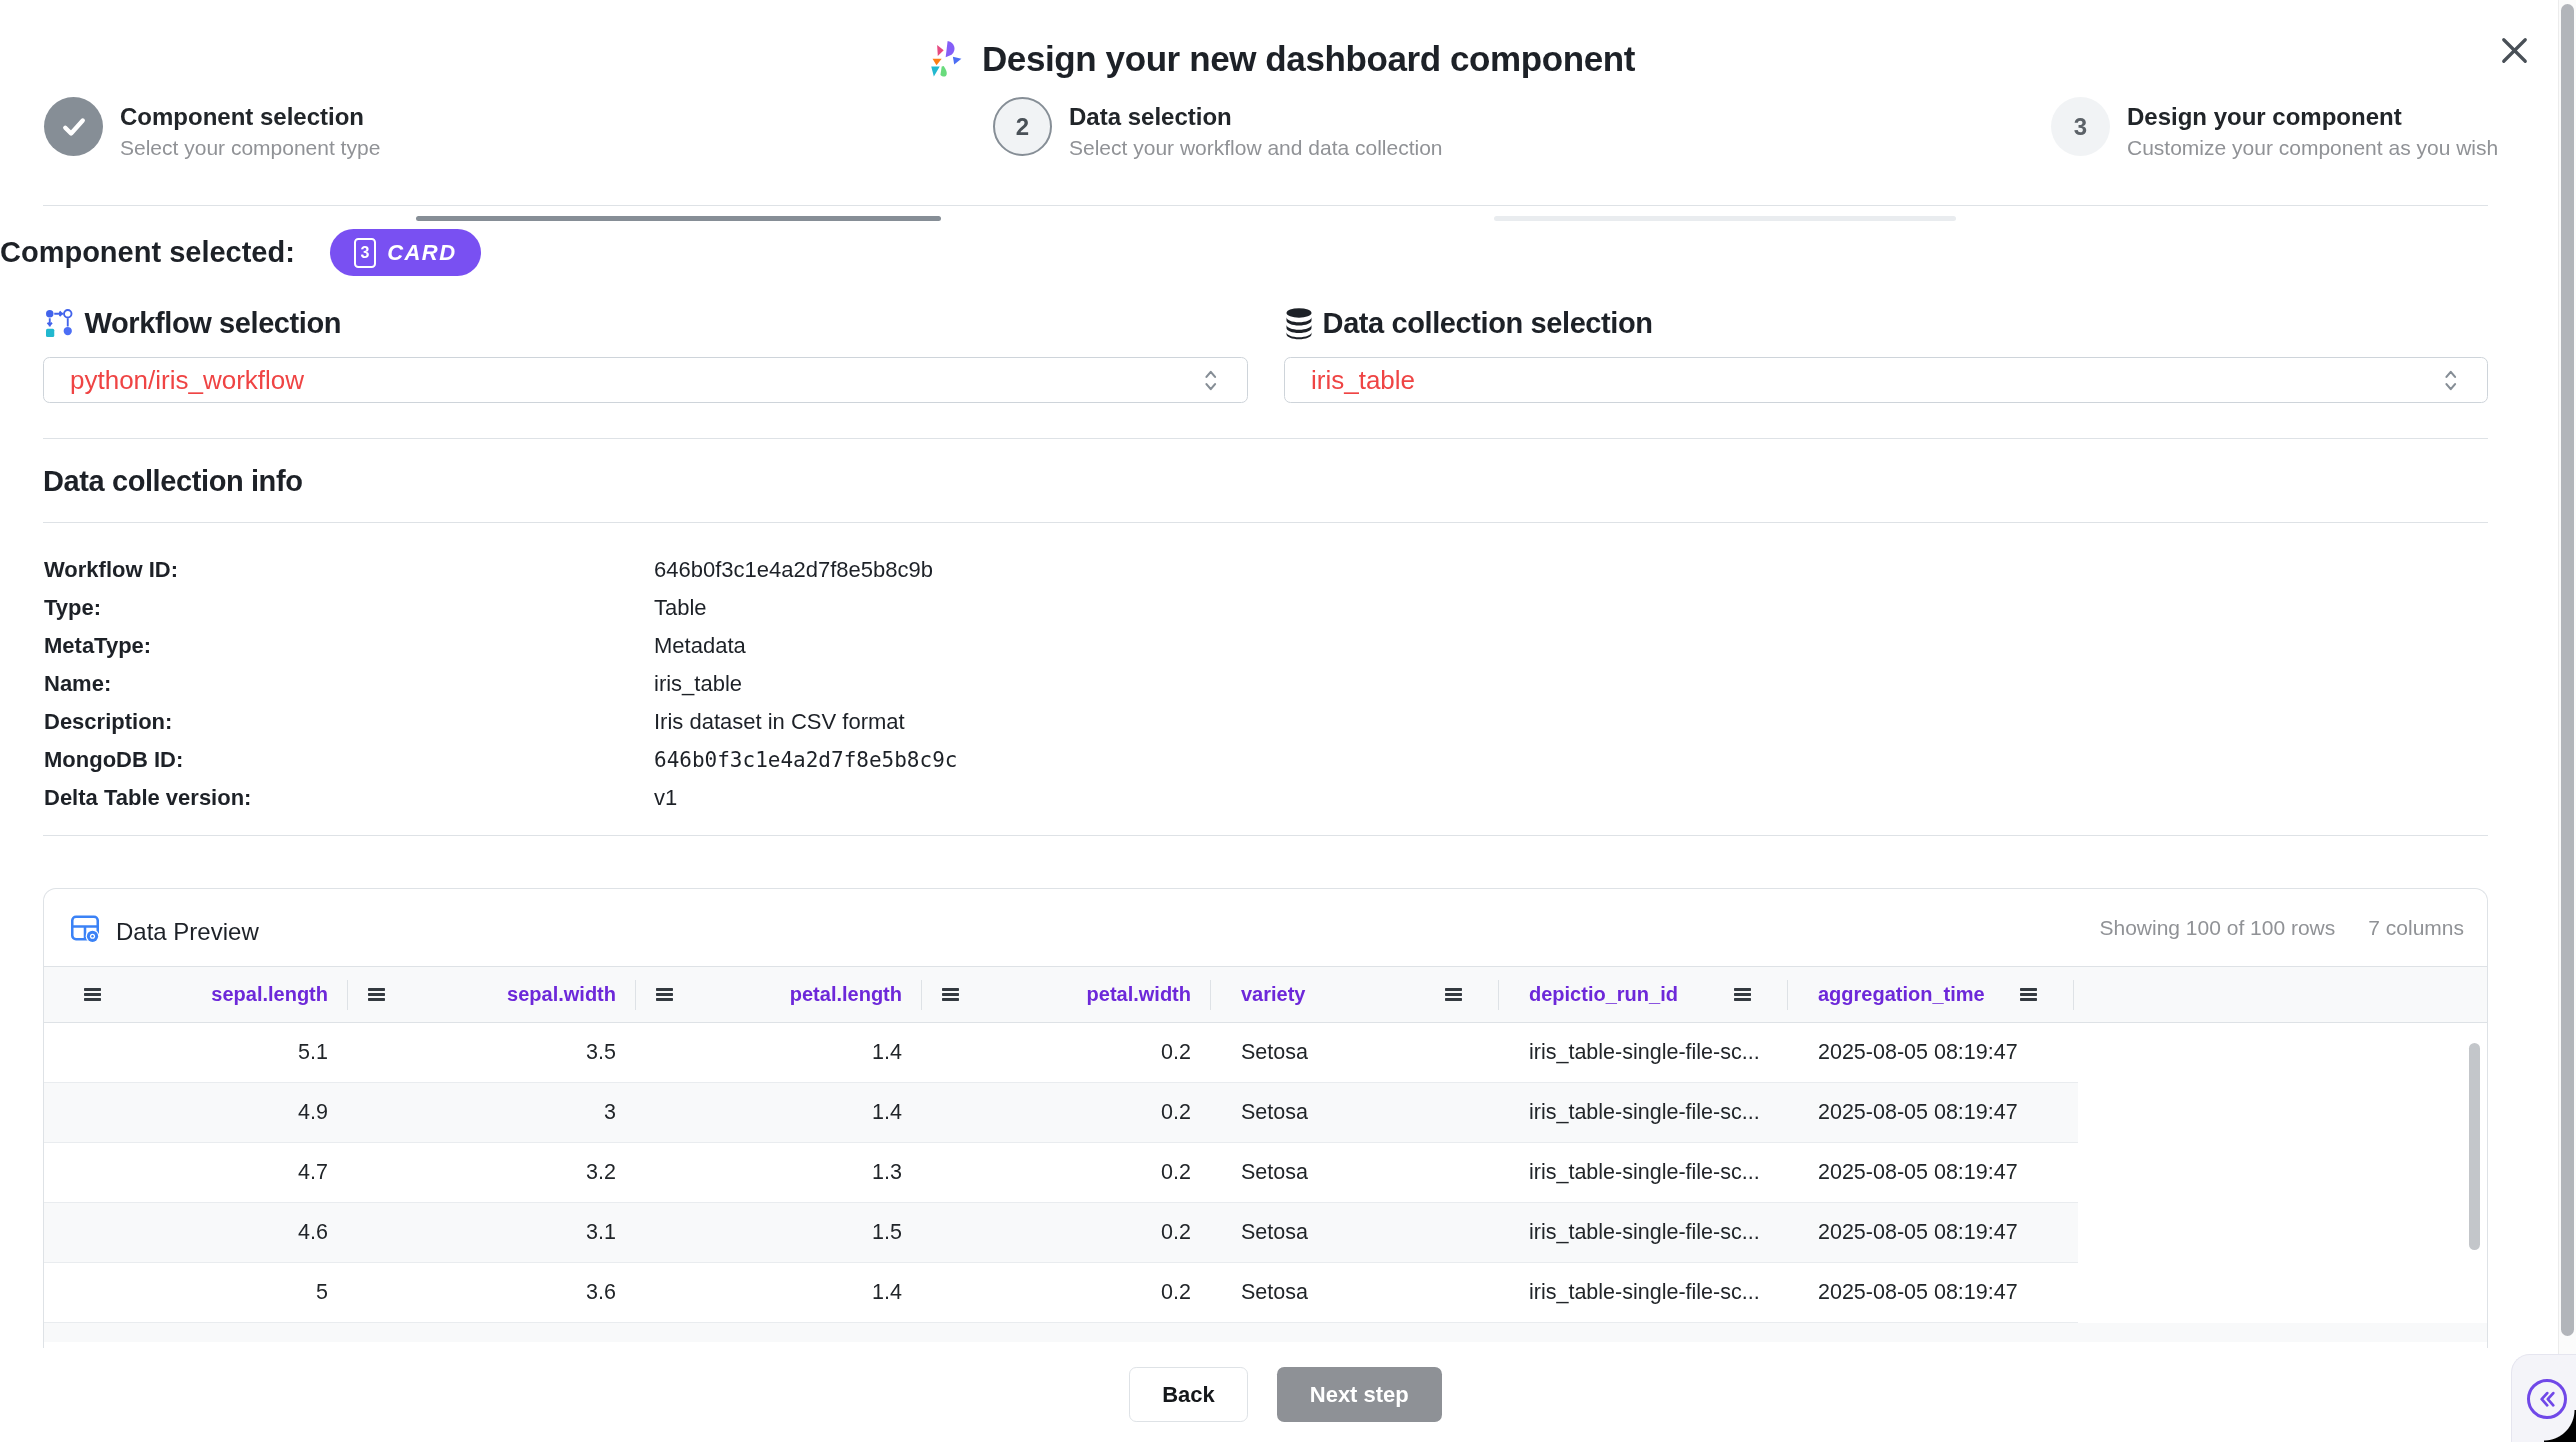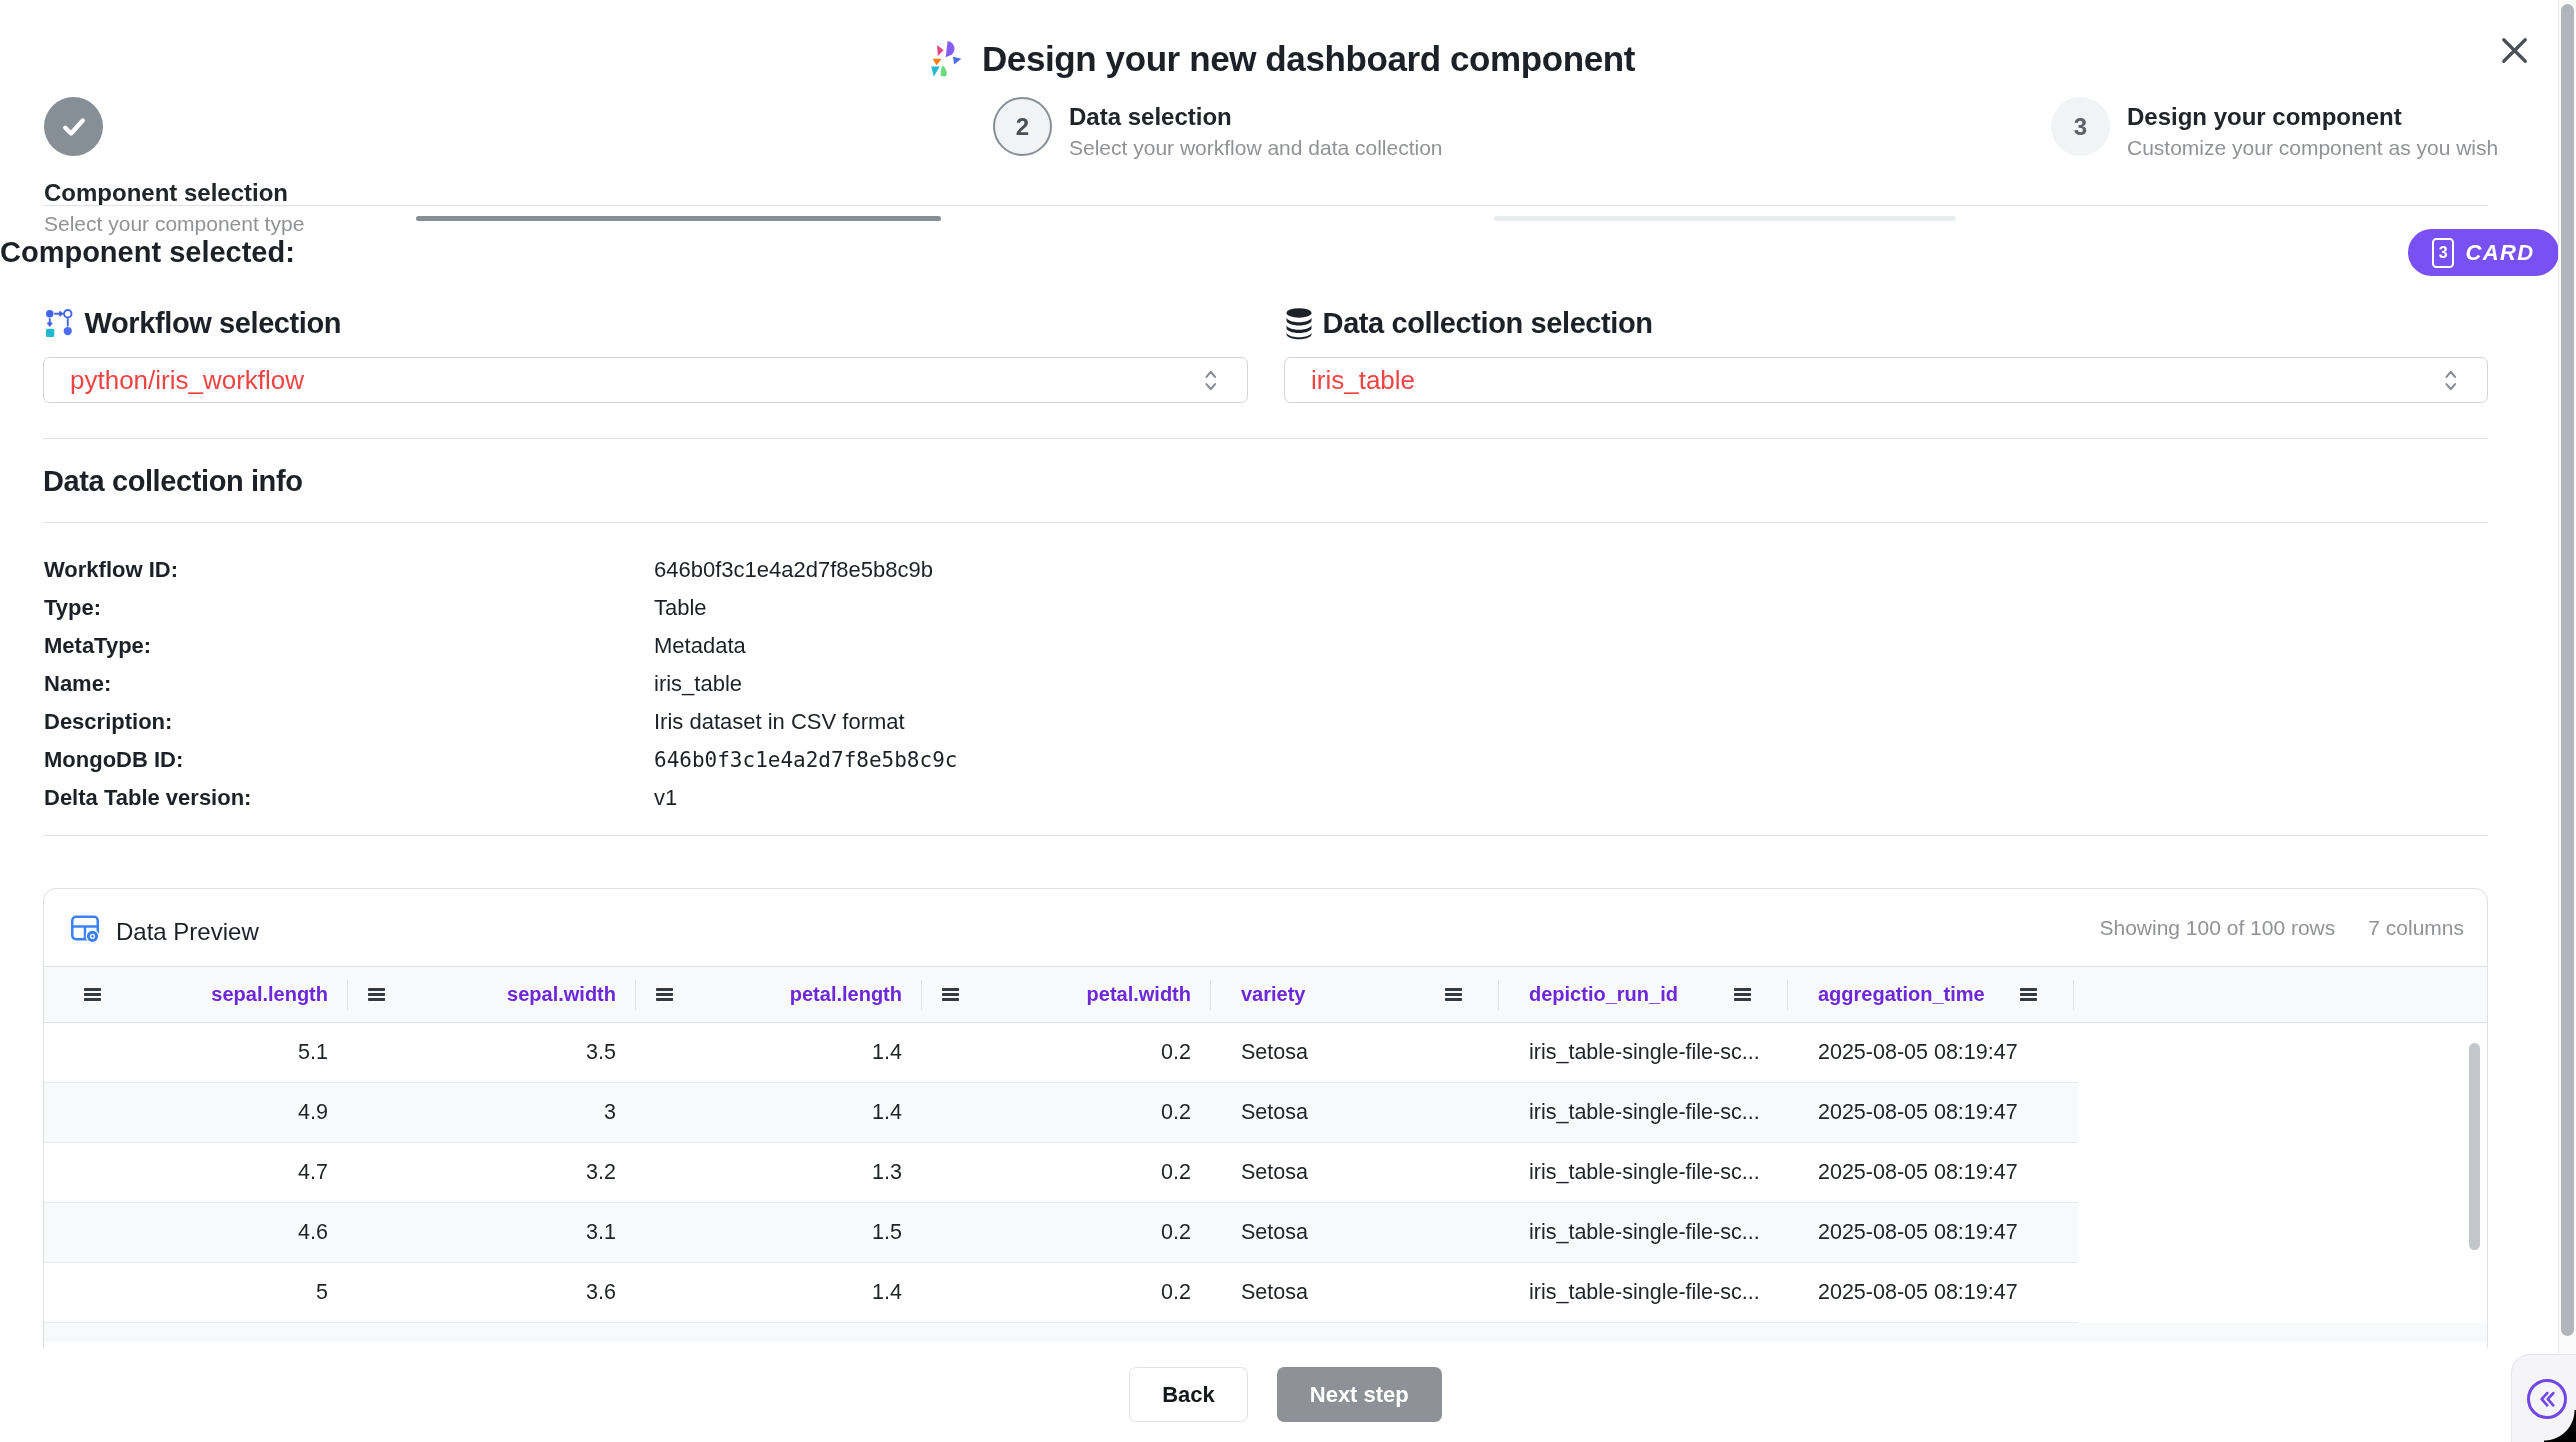--- a/index.html
+++ b/index.html
@@ -23,32 +23,32 @@
     display:flex; align-items:center; justify-content:center; font-size:24px; font-weight:700; }
   .step-circle.done { background:#868e96; }
   .step-circle.active { background:#f1f3f5; border:2.9px solid #868e96; color:#495057; }
   .step-circle.todo { background:#f1f3f5; color:#5c6268; }
   .step-texts { padding-top:4.3px; }
   .step-title { font-size:24px; font-weight:600; color:#212529; line-height:29px; }
   .step-sub { font-size:21px; color:#909296; margin-top:5.7px; }
   .connector { position:absolute; top:123px; height:5px; border-radius:2.9px; }
   .connector.done { background:#868e96; }
   .connector.todo { background:#e9ecef; }
-  .step1 { left:44px; top:4.3px;flex-direction:column; }
+  .step1 { left:44px; top:4.3px; }
   .step2 { left:993px; top:4.3px; }
   .step3 { left:2051px; top:4.3px; }
   .conn1 { left:416px; width:525px; }
   .conn2 { left:1494px; width:462px; }
 
   .hr { position:absolute; left:43px; width:2445px; height:0; border-top:1.4px solid #dee2e6; }
   .hr1 { top:205px; } .hr2 { top:438px; } .hr3 { top:522px; } .hr4 { top:835px; }
 
   
   .banner { position:absolute; top:228px; left:0; width:2559px; height:49px;
-    display:flex; align-items:center; justify-content:space-between; gap:35px; }
+    display:flex; align-items:center; justify-content:flex-start; gap:35px; }
   .banner-label { font-size:29px; font-weight:700; }
   .badge { height:47px; border-radius:24px; background:#7950f2; color:#fff;
     display:flex; align-items:center; gap:11.5px; padding:0 24.4px; }
   .card-glyph { width:21.5px; height:30px; border:2.5px solid #fff; border-radius:4.3px;
     display:flex; align-items:center; justify-content:center; font-size:16px; font-weight:700; color:#fff; }
   .badge-text { font-size:22px; font-weight:700; letter-spacing:1.4px; font-style:italic; }
 
   
   .sel-heading { position:absolute; top:307px; display:flex; align-items:center; gap:8.6px; }
   .sel-heading .txt { font-size:29px; font-weight:700; letter-spacing:-0.4px; }

